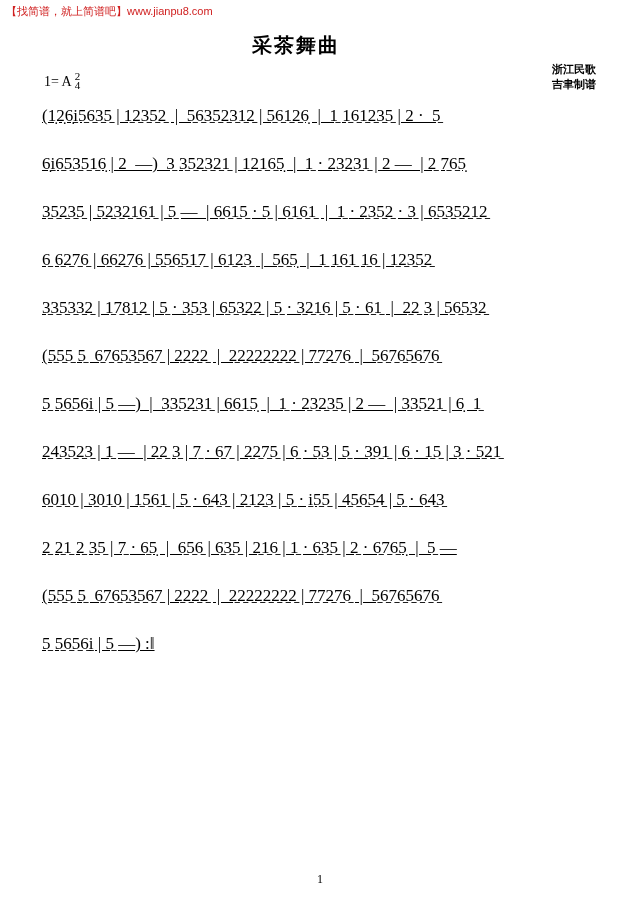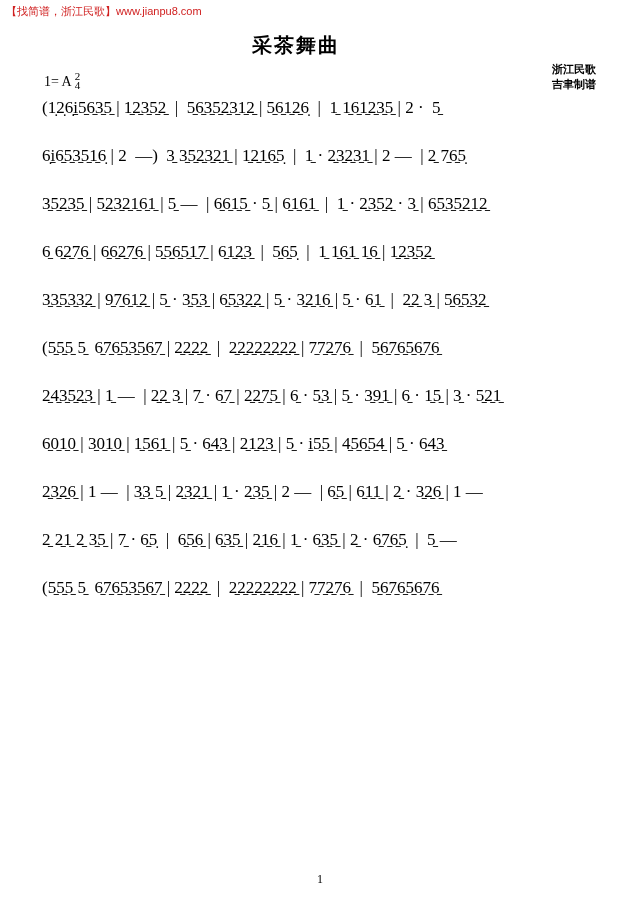--- a/index.html
+++ b/index.html
@@ -83,63 +83,65 @@
     position: relative;
     height: 48px;
     font-family: "Liberation Serif", serif;
     font-size: 17px;
     white-space: pre;
     letter-spacing: 0px;
   }
   .line .txt {
     position: absolute;
     left: 0;
-    top: 0;
+    top: 8px;
     white-space: pre;
     line-height: 20px;
+    text-decoration: underline;
   }
   
   #pagenum {
     position: absolute;
     left: 0;
     top: 872px;
     width: 640px;
     text-align: center;
     font-family: "Liberation Serif", serif;
     font-size: 12px;
   }
 </style>
 </head>
 <body>
 
 <div id="page">
 
   <div id="watermark">
-    <span class="cn">【找简谱，浙江民歌】</span><span class="url">www.jianpu8.com</span>
+    <span class="cn">【找简谱，就上简谱吧】</span><span class="url">www.jianpu8.com</span>
   </div>
 
   <div id="title">采茶舞曲</div>
 
   <div id="credits">
     <div>浙江民歌</div>
     <div>吉聿制谱</div>
   </div>
 
   <div id="keysig">
     <span>1= A</span><span class="meter"><span class="num">2</span><span class="den">4</span></span>
   </div>
 
   <div id="staff">
     <div class="line"><span class="txt">(1̣2̣6̣i̱5̱6̱3̱5̱ | 1̱2̱3̱5̱2̱  |  5̱6̱3̱5̱2̱3̱1̱2̱ | 5̱6̱1̱2̱6̣  |  1̱ 1̱6̱1̱2̱3̱5̱ | 2 ·  5̱</span></div>
     <div class="line"><span class="txt">6̣i̱6̱5̱3̱5̱1̱6̣ | 2  —)  3̱ 3̱5̱2̱3̱2̱1̱ | 1̱2̱1̱6̱5̣  |  1̱ · 2̱3̱2̱3̱1̱ | 2 —  | 2̱ 7̱6̱5̣</span></div>
     <div class="line"><span class="txt">3̱5̱2̱3̱5̱ | 5̱2̱3̱2̱1̱6̱1̱ | 5̱ —  | 6̱6̱1̱5̱ · 5̱ | 6̱1̱6̱1̱  |  1̱ · 2̱3̱5̱2̱ · 3̱ | 6̱5̱3̱5̱2̱1̱2̱</span></div>
     <div class="line"><span class="txt">6̱ 6̱2̱7̱6̱ | 6̱6̱2̱7̱6̱ | 5̱5̱6̱5̱1̱7̱ | 6̱1̱2̱3̱  |  5̱6̱5̣  |  1̱ 1̱6̱1̱ 1̱6̱ | 1̱2̱3̱5̱2̱</span></div>
-    <div class="line"><span class="txt">3̱3̱5̱3̱3̱2̱ | 9̱7̱6̱1̱2̱ | 5̱ · 3̱5̱3̱ | 6̱5̱3̱2̱2̱ | 5̱ · 3̱2̱1̱6̱ | 5̱ · 6̱1̱  |  2̱2̱ 3̱ | 5̱6̱5̱3̱2̱</span></div>
+    <div class="line"><span class="txt">3̱3̱5̱3̱3̱2̱ | 1̱7̱8̱1̱2̱ | 5̱ · 3̱5̱3̱ | 6̱5̱3̱2̱2̱ | 5̱ · 3̱2̱1̱6̱ | 5̱ · 6̱1̱  |  2̱2̱ 3̱ | 5̱6̱5̱3̱2̱</span></div>
     <div class="line"><span class="txt">(5̱5̱5̱ 5̱  6̱7̱6̱5̱3̱5̱6̱7̱ | 2̱2̱2̱2̱  |  2̱2̱2̱2̱2̱2̱2̱2̱ | 7̱7̱2̱7̱6̱  |  5̱6̱7̱6̱5̱6̱7̱6̱</span></div>
+    <div class="line"><span class="txt">5̱ 5̱6̱5̱6̱i̱ | 5̱ —)  |  3̱3̱5̱2̱3̱1̱ | 6̱6̱1̱5̣  |  1̱ · 2̱3̱2̱3̱5̱ | 2 —  | 3̱3̱5̱2̱1̱ | 6̣  1̱</span></div>
     <div class="line"><span class="txt">2̱4̱3̱5̱2̱3̱ | 1̱ —  | 2̱2̱ 3̱ | 7̱ · 6̱7̱ | 2̱2̱7̱5̱ | 6̱ · 5̱3̱ | 5̱ · 3̱9̱1̱ | 6̱ · 1̱5̱ | 3̱ · 5̱2̱1̱</span></div>
     <div class="line"><span class="txt">6̱0̱1̱0̱ | 3̱0̱1̱0̱ | 1̱5̱6̱1̱ | 5̱ · 6̱4̱3̱ | 2̱1̱2̱3̱ | 5̱ · i̱5̱5̱ | 4̱5̱6̱5̱4̱ | 5̱ · 6̱4̱3̱</span></div>
-    <div class="line"><span class="txt">2̱3̱2̱6̱ | 1 —  | 3̱3̱ 5̱ | 2̱3̱2̱1̱ | 1̱ · 2̱3̱5̱ | 2 —  | 6̱5̱ | 6̱1̱1̱ | 2̱ · 3̱2̱6̱ | 1 —</span></div>
     <div class="line"><span class="txt">2̱ 2̱1̱ 2̱ 3̱5̱ | 7̱ · 6̱5̣  |  6̱5̱6̱ | 6̱3̱5̱ | 2̱1̱6̱ | 1̱ · 6̱3̱5̱ | 2̱ · 6̱7̱6̱5̣  |  5̱ —</span></div>
     <div class="line"><span class="txt">(5̱5̱5̱ 5̱  6̱7̱6̱5̱3̱5̱6̱7̱ | 2̱2̱2̱2̱  |  2̱2̱2̱2̱2̱2̱2̱2̱ | 7̱7̱2̱7̱6̱  |  5̱6̱7̱6̱5̱6̱7̱6̱</span></div>
+    <div class="line"><span class="txt">5̱ 5̱6̱5̱6̱i̱ | 5̱ —) :‖</span></div>
   </div>
 
   <div id="pagenum">1</div>
 </div>
 
 </body></html>

